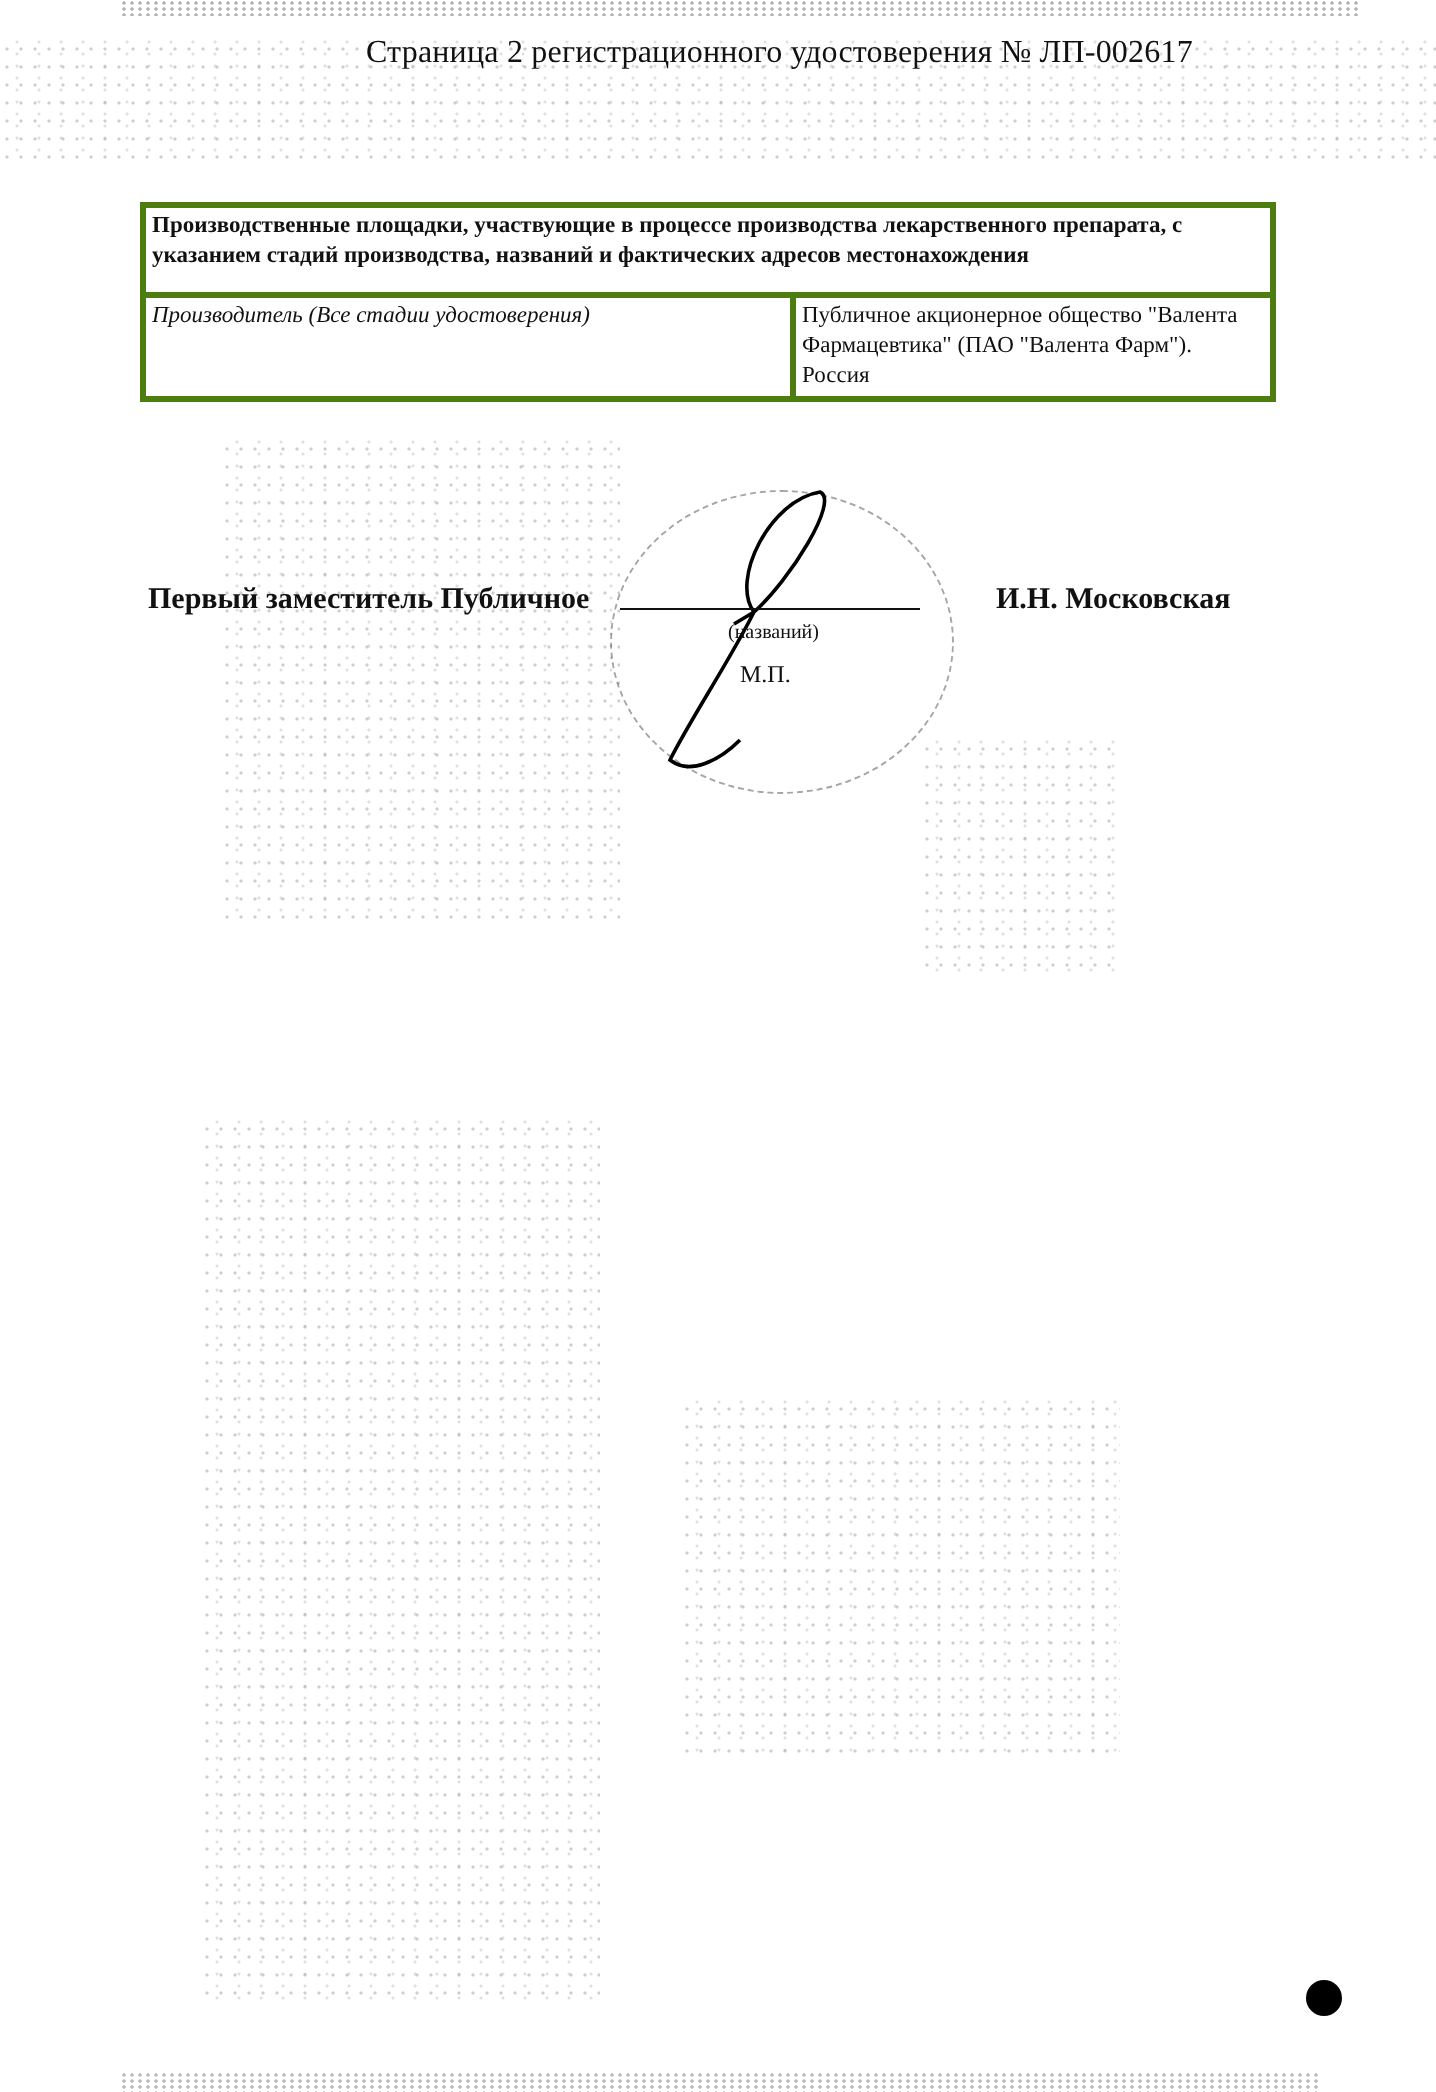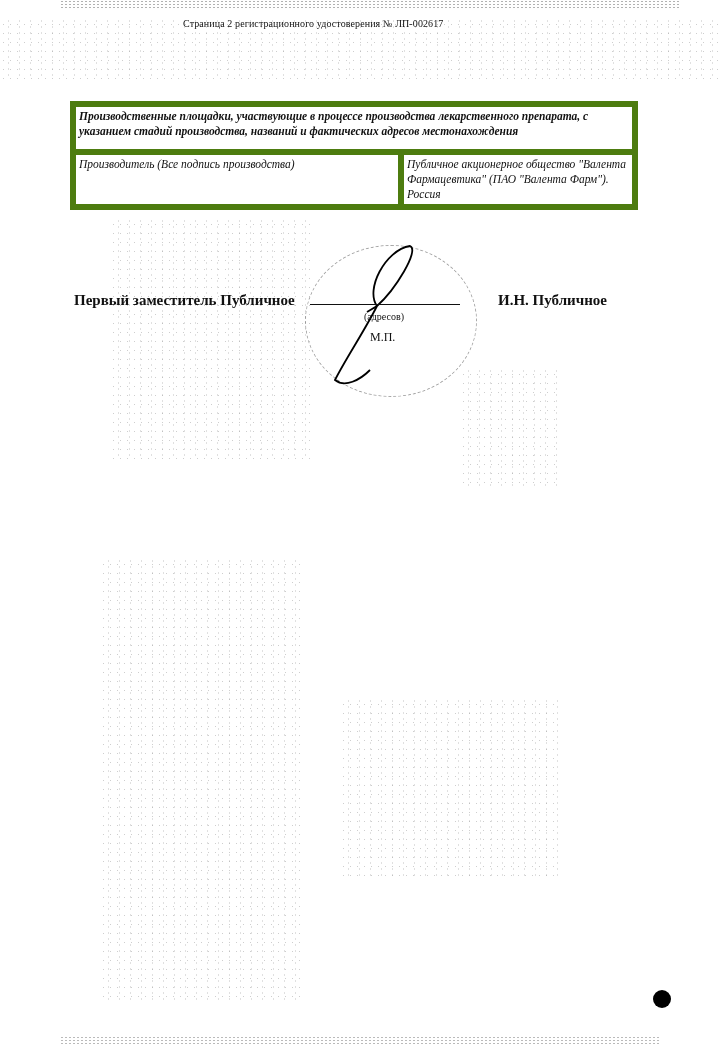--- a/index.html
+++ b/index.html
@@ -12,37 +12,37 @@
       position: absolute; pointer-events: none;
       background-image:
         radial-gradient(circle, rgba(0,0,0,0.55) 0.6px, transparent 1px),
         radial-gradient(circle, rgba(0,0,0,0.35) 0.5px, transparent 1px);
       background-size: 7px 9px, 11px 6px;
       background-position: 0 0, 3px 4px;
       opacity: 0.35;
     }
     .page-header {
       position: absolute; left: 183px; top: 18px;
-      font-size: 10px; letter-spacing: 0.1px; white-space: nowrap;
+      font-size: 16px; letter-spacing: 0.1px; white-space: nowrap;
     }
     .top-strip {
       position: absolute; left: 60px; top: 0; width: 620px; height: 8px;
       background-image: radial-gradient(circle, rgba(0,0,0,0.6) 0.7px, transparent 1px);
       background-size: 4px 3px; opacity: 0.5;
     }
     .bottom-strip {
       position: absolute; left: 60px; top: 1036px; width: 600px; height: 10px;
       background-image: radial-gradient(circle, rgba(0,0,0,0.6) 0.7px, transparent 1px);
       background-size: 4px 3px; opacity: 0.45;
     }
     table.sites {
       position: absolute; left: 70px; top: 101px; width: 568px;
       border-collapse: collapse; font-size: 11.5px; line-height: 15px;
     }
-    table.sites td { border: 6px solid #4d7c0f; vertical-align: top; padding: 2px 3px; font-style: italic; }
+    table.sites td { border: 3px solid #4d7c0f; vertical-align: top; padding: 2px 3px; }
     .hdr { font-weight: bold; height: 38px; }
     .role { font-style: italic; height: 40px; width: 316px; }
     .org { height: 40px; }
     .addr { height: 17px; }
     .sig-title {
       position: absolute; left: 74px; top: 292px;
       font-weight: bold; font-size: 15px; white-space: nowrap;
     }
     .sig-line {
       position: absolute; left: 310px; top: 304px; width: 150px; height: 0;
@@ -80,31 +80,31 @@
 <div class="bottom-strip"></div>
 
 <div class="page-header">Страница 2 регистрационного удостоверения № ЛП-002617</div>
 
 <table class="sites">
   <tbody>
       <tr>
     <td class="hdr" colspan="2">Производственные площадки, участвующие в процессе производства лекарственного препарата, с указанием стадий производства, названий и фактических адресов местонахождения</td>
   </tr>
   <tr>
-    <td class="role">Производитель (Все подпись производства)</td>
+    <td class="role">Производитель (Все стадии удостоверения)</td>
     <td class="org">Публичное акционерное общество "Валента Фармацевтика" (ПАО "Валента Фарм"). Россия</td>
   </tr>
 </tbody>
   </table>
 
 <div class="stamp-circle"></div>
 
 <svg class="signature" viewBox="0 0 100 150">
   <path d="M52 66 C 40 50, 60 10, 85 6 C 95 10, 70 50, 52 66 L 42 72 M 52 66 C 40 90, 20 120, 10 140 C 20 148, 35 140, 45 130" fill="none" stroke="#000" stroke-width="1.8"></path>
 </svg>
 
 <div class="sig-title">Первый заместитель Публичное</div>
 <div class="sig-line"></div>
-<div class="sig-caption">(адресов)</div>
+<div class="sig-caption">(названий)</div>
 <div class="stamp-mark">М.П.</div>
-<div class="sig-name">И.Н. Публичное</div>
+<div class="sig-name">И.Н. Московская</div>
 
 <div class="dot"></div>
 
 </body></html>

